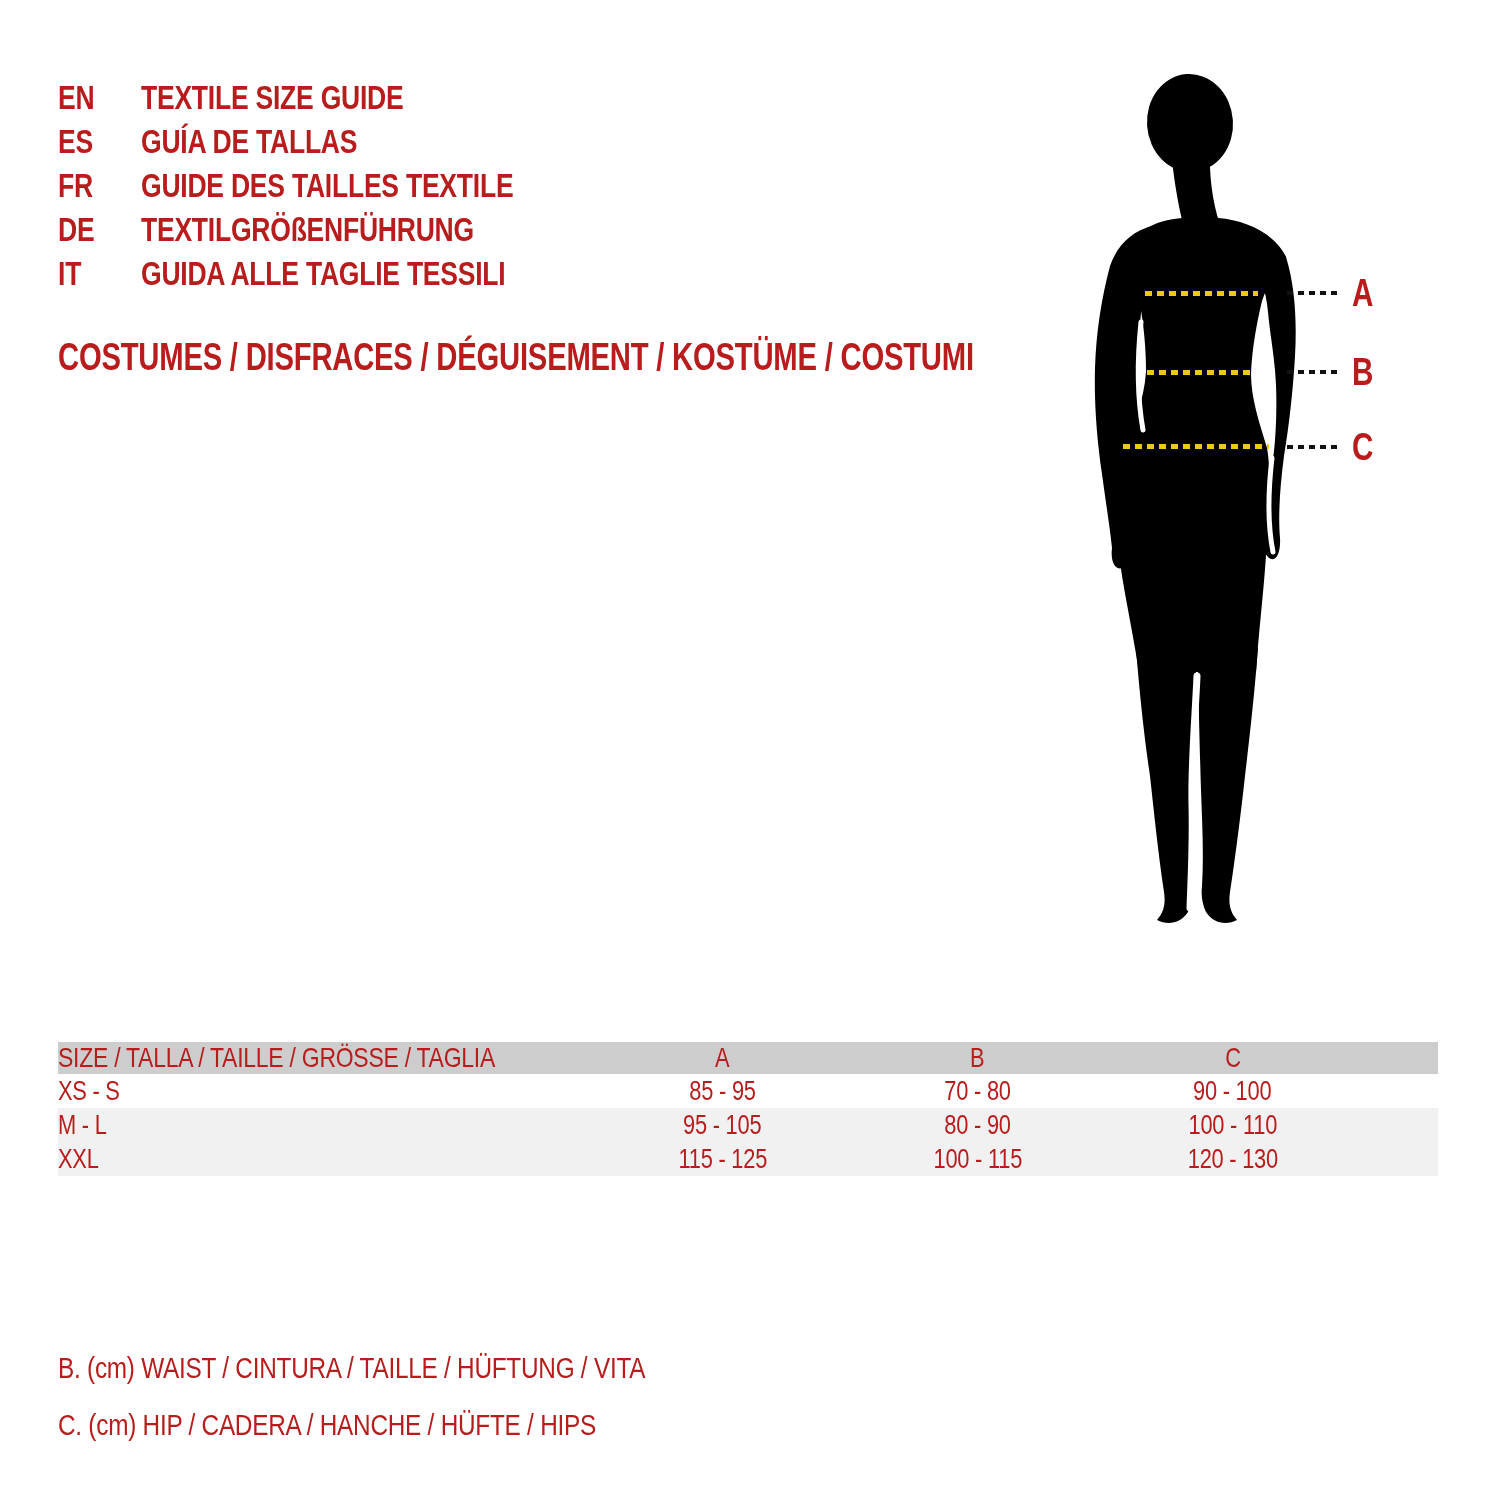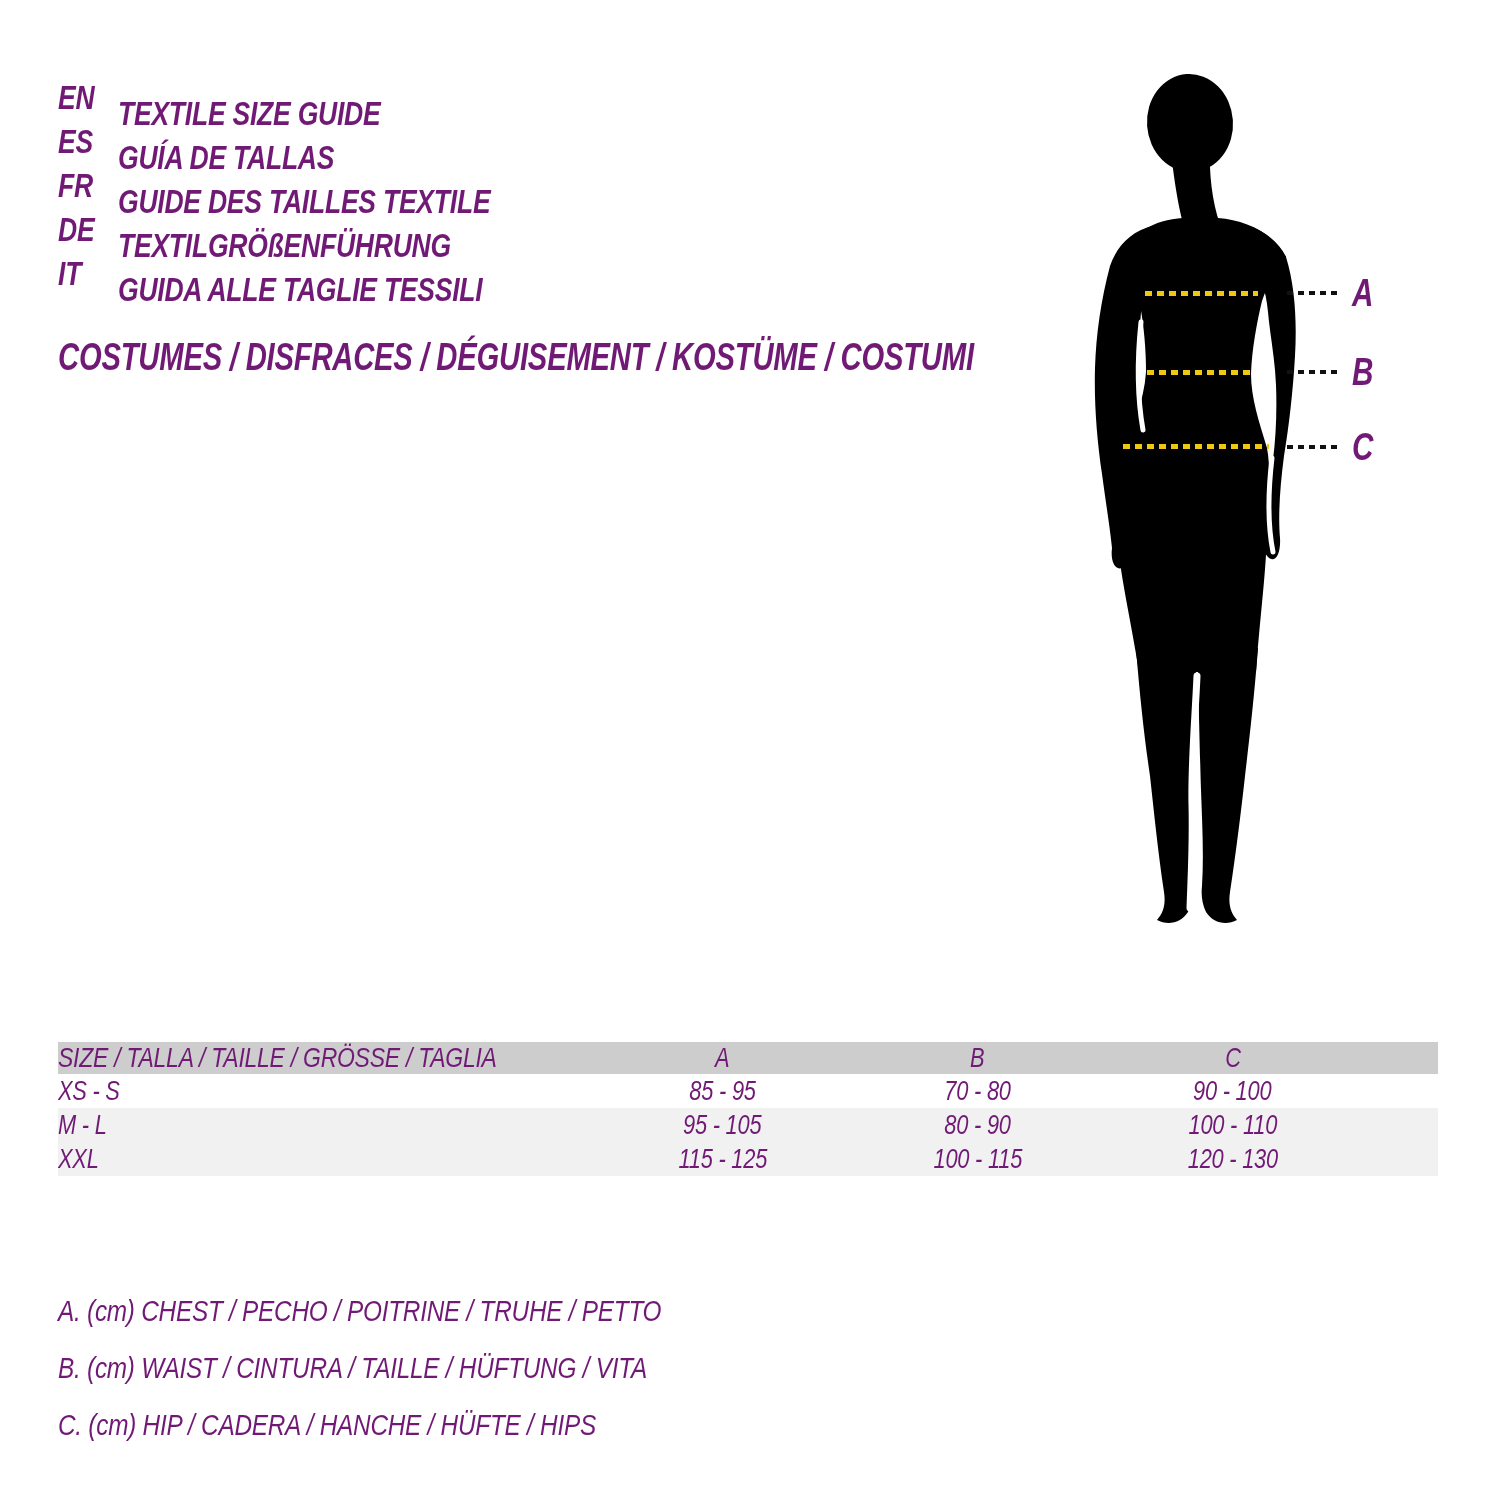--- a/index.html
+++ b/index.html
@@ -1,28 +1,28 @@
 <!DOCTYPE html>
 <html><head>
 <meta charset="utf-8">
 <style>
   html,body{margin:0;padding:0;background:#fff;}
   .canvas{
     position:relative;width:1501px;height:1500px;background:#fff;
-    font-family:"Liberation Sans",sans-serif;color:#701a75;overflow:hidden;font-style:italic;
+    font-family:"Liberation Sans",sans-serif;color:#b91c1c;overflow:hidden;
   }
   .abs{position:absolute;}
   
   .cx-l{display:inline-block;transform:scaleX(.78);transform-origin:0 50%;white-space:nowrap;letter-spacing:-.3px;}
   .cx-c{display:inline-block;transform:scaleX(.78);transform-origin:50% 50%;white-space:nowrap;letter-spacing:-.3px;}
 
   
   .lang-row{position:absolute;left:58px;height:36px;line-height:36px;font-size:34px;font-weight:700;}
   .lang-row .code{position:absolute;left:0;top:0;}
-  .lang-row .lbl{position:absolute;left:60px;top:0;margin-top:16px;}
+  .lang-row .lbl{position:absolute;left:83px;top:0;}
 
   .category{left:58px;top:338px;height:38px;line-height:38px;font-size:39px;font-weight:700;text-align:right;}
 
   
   .figure{left:1040px;top:60px;width:340px;height:880px;}
   .dash-y{height:5px;background:repeating-linear-gradient(90deg,var(--yellow) 0 7px,transparent 7px 12px);}
   .dash-k{height:4px;background:repeating-linear-gradient(90deg,#111 0 6px,transparent 6px 11px);}
   .marker-label{height:40px;line-height:40px;font-size:38px;font-weight:700;}
 
   .section-title{left:58px;top:996px;height:32px;line-height:32px;font-size:32px;font-weight:700;}
@@ -141,23 +141,20 @@
     <tr class="body alt">
       <td class="c-size"><span class="cx-l">XXL</span></td>
       <td class="c-val"><span class="cx-c">115 - 125</span></td>
       <td class="c-val"><span class="cx-c">100 - 115</span></td>
       <td class="c-val"><span class="cx-c">120 - 130</span></td>
       <td></td>
     </tr>
   </tbody>
     </table>
 
-  <div class="abs legend-row" style="top:1294px;">
-    <span class="cx-l">A. (cm) CHEST / PECHO / POITRINE / TRUHE / PETTO</span>
-  </div>
   <div class="abs legend-row" style="top:1408px;">
     <span class="cx-l">C. (cm) HIP / CADERA / HANCHE / HÜFTE / HIPS</span>
   </div>
   <div class="abs legend-row" style="top:1351px;">
     <span class="cx-l">B. (cm) WAIST / CINTURA / TAILLE / HÜFTUNG / VITA</span>
   </div>
 
 </div>
 
 </body></html>

